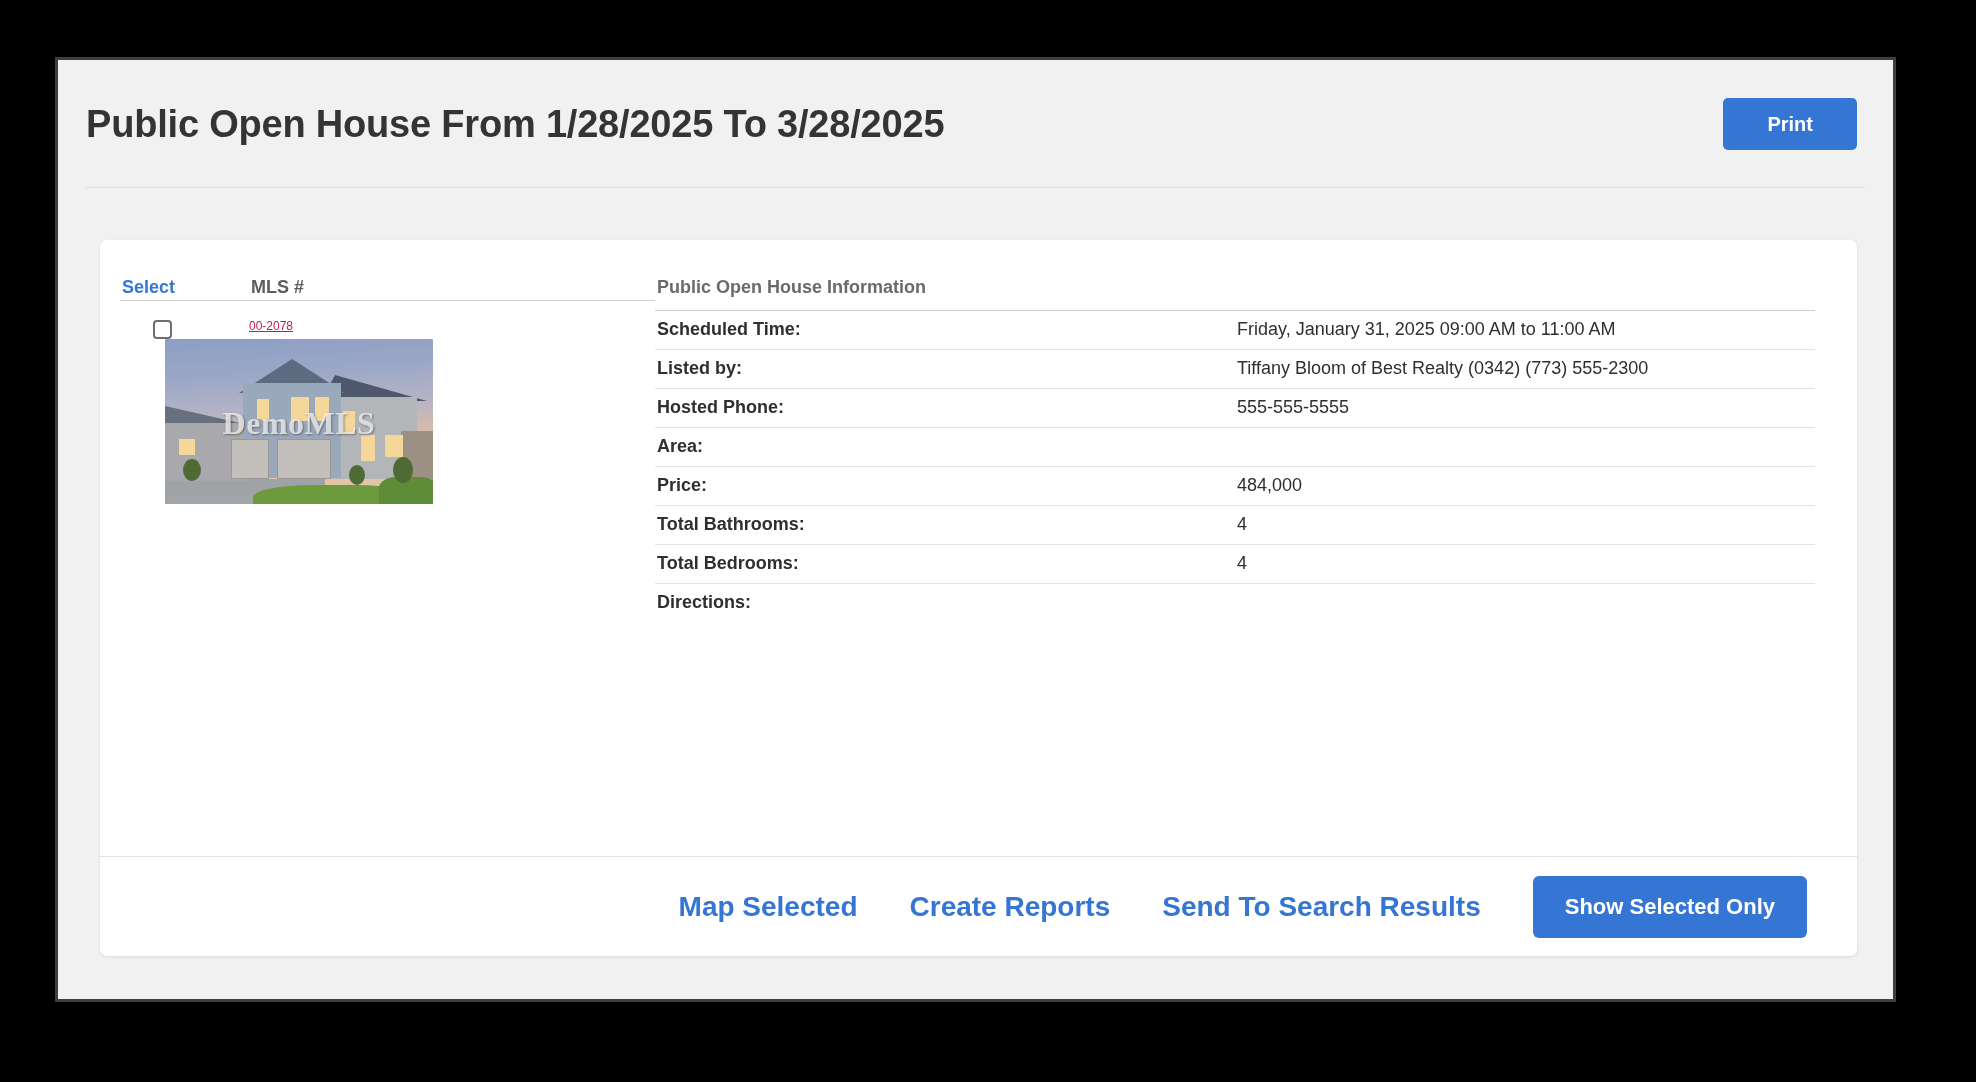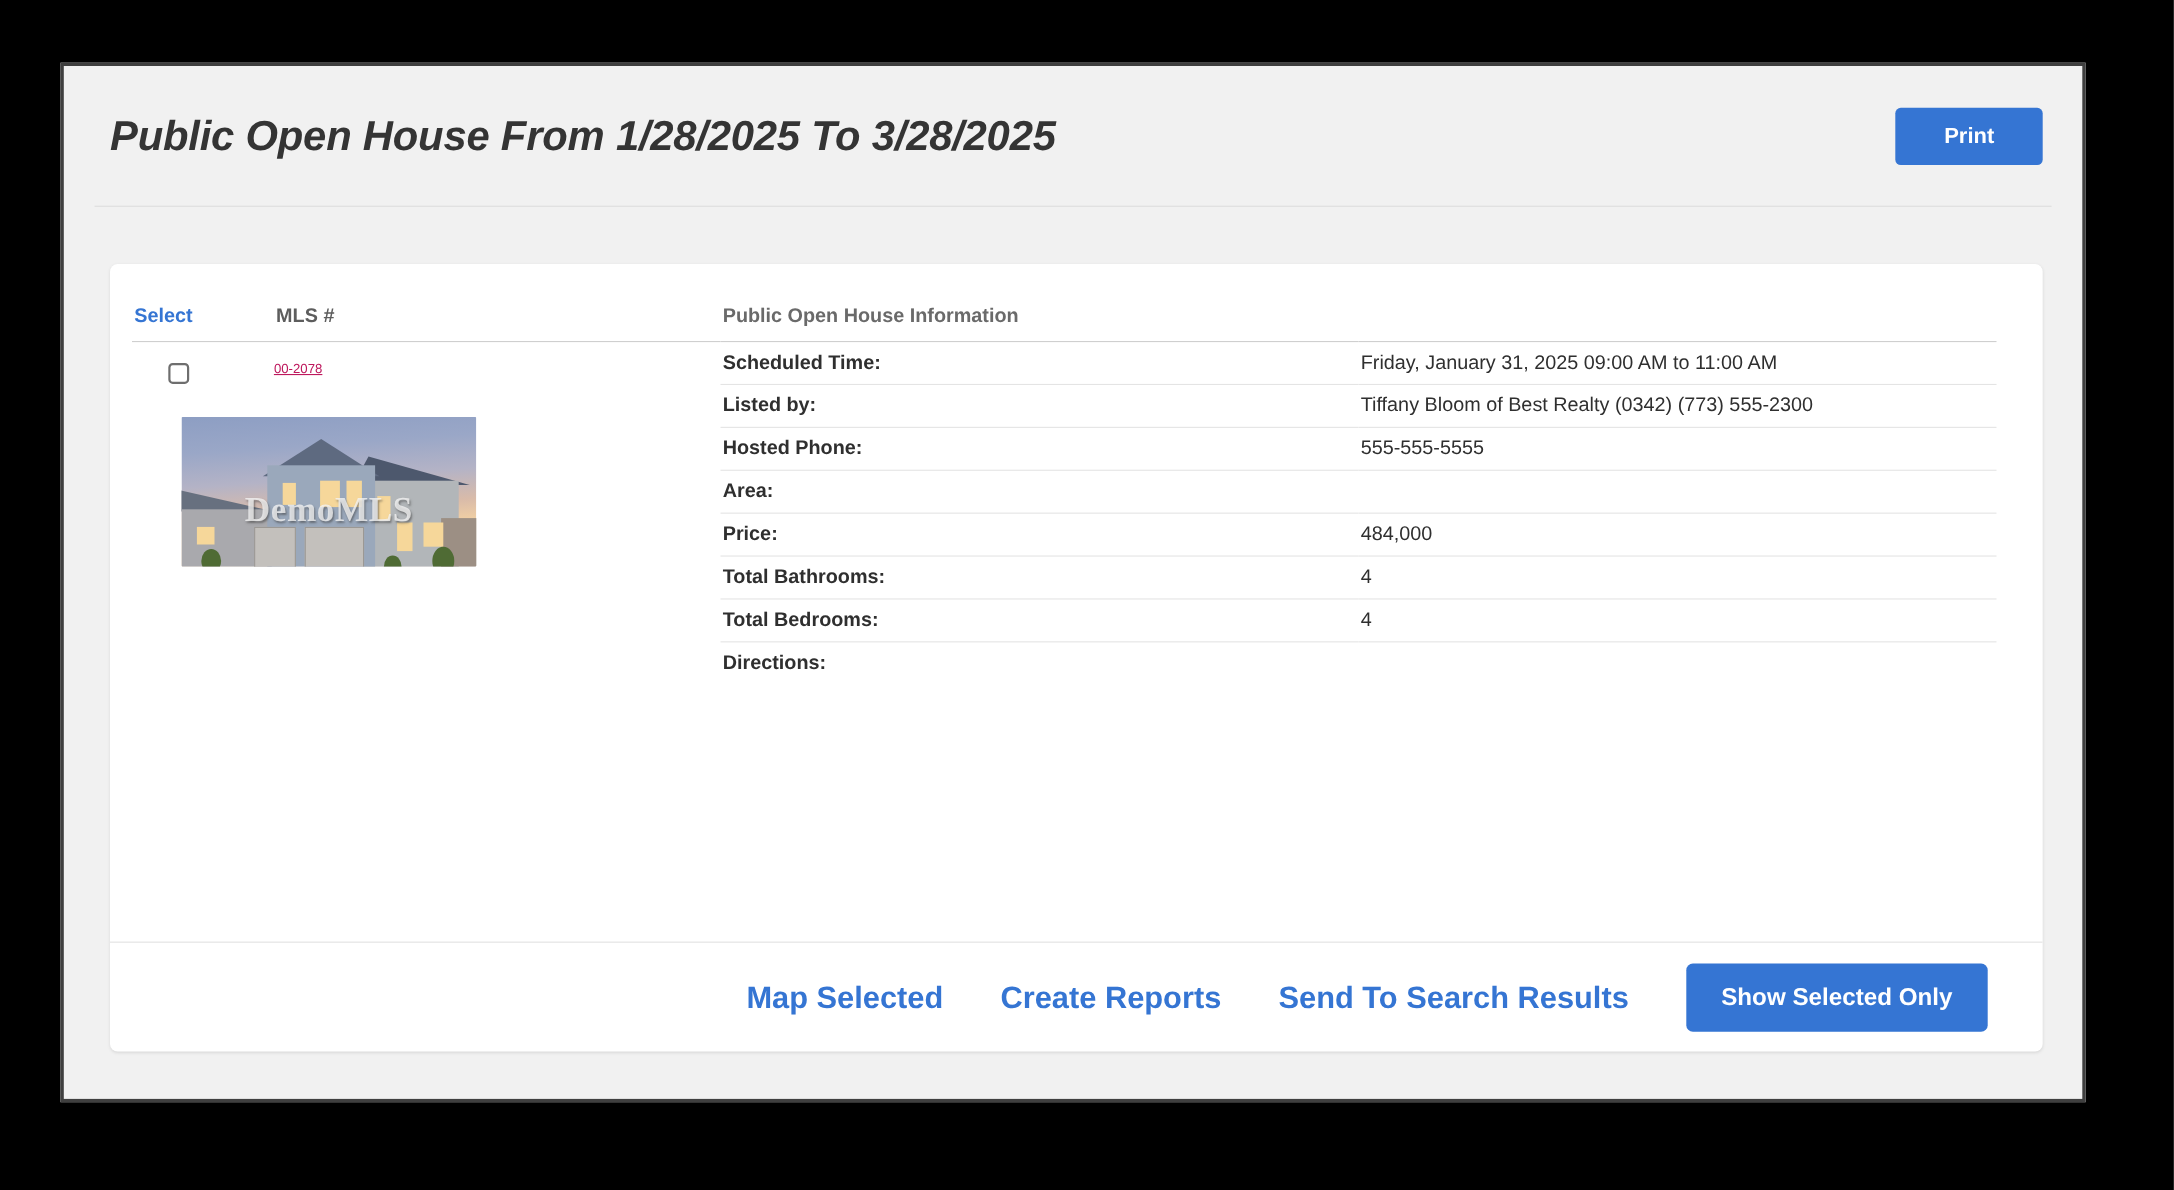--- a/index.html
+++ b/index.html
@@ -36,22 +36,21 @@
     display: flex;
     align-items: center;
     justify-content: space-between;
   }
   #page-title {
     font-size: 38px;
     font-weight: bold;
     color: #343434;
     letter-spacing: -0.2px;
     white-space: nowrap;
-    margin-left: 14px;
-    font-style: italic;
+    margin-left: 0;
   }
   #print-button {
     background: #3575d3;
     color: #ffffff;
     font-size: 20px;
     font-weight: bold;
     border: none;
     border-radius: 5px;
     padding: 0 44px;
     height: 52px;
@@ -96,21 +95,21 @@
   .left-pane {
     width: 555px;
     flex: none;
     padding-left: 20px;
     box-sizing: border-box;
   }
 
   .left-head {
     display: flex;
     border-bottom: 1px solid #cfcfcf;
-    padding-bottom: 12px;
+    padding-bottom: 2px;
     padding-top: 37px;
   }
   .col-select {
     width: 84px;
     flex: none;
     font-size: 18px;
     font-weight: bold;
     color: #3575d3;
     padding-left: 2px;
   }
@@ -151,24 +150,23 @@
   }
   #mls-link {
     font-size: 12px;
     color: #be185d;
     text-decoration: underline;
     cursor: pointer;
     display: inline-block;
   }
 
   #listing-photo {
-    margin-top: 30px;
     margin-left: 45px;
     width: 268px;
-    height: 136px;
+    height: 165px;
     position: relative;
     overflow: hidden;
     border-radius: 1px;
     text-decoration: underline;
   }
   .photo-sky {
     position: absolute; inset: 0;
     background: linear-gradient(176deg,
       #8d9ec3 0%, #9aa7c7 22%, #b4b3c6 42%,
       #d9bba9 60%, #f0cfa4 72%, #e7c7a2 82%, #c9bcbc 100%);

